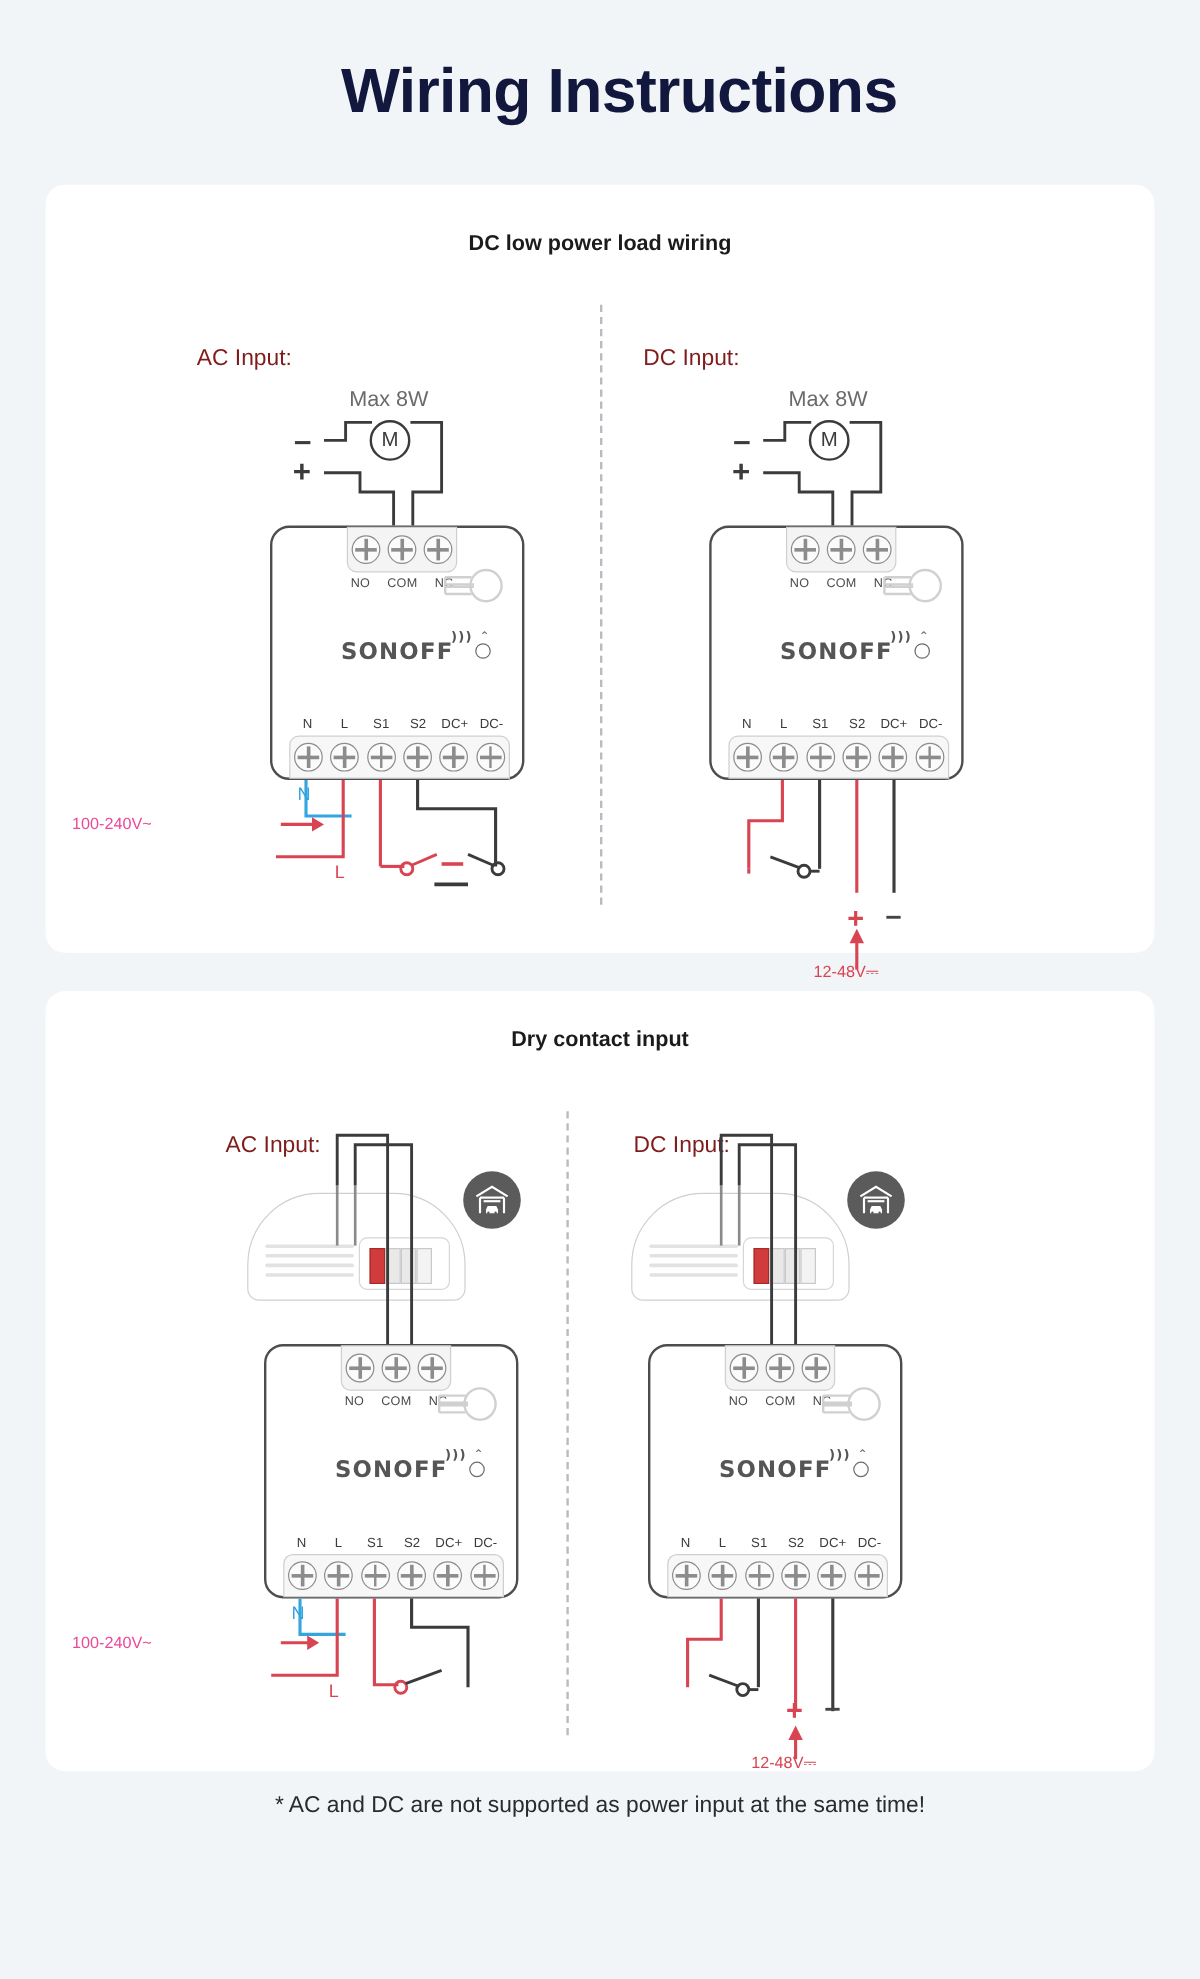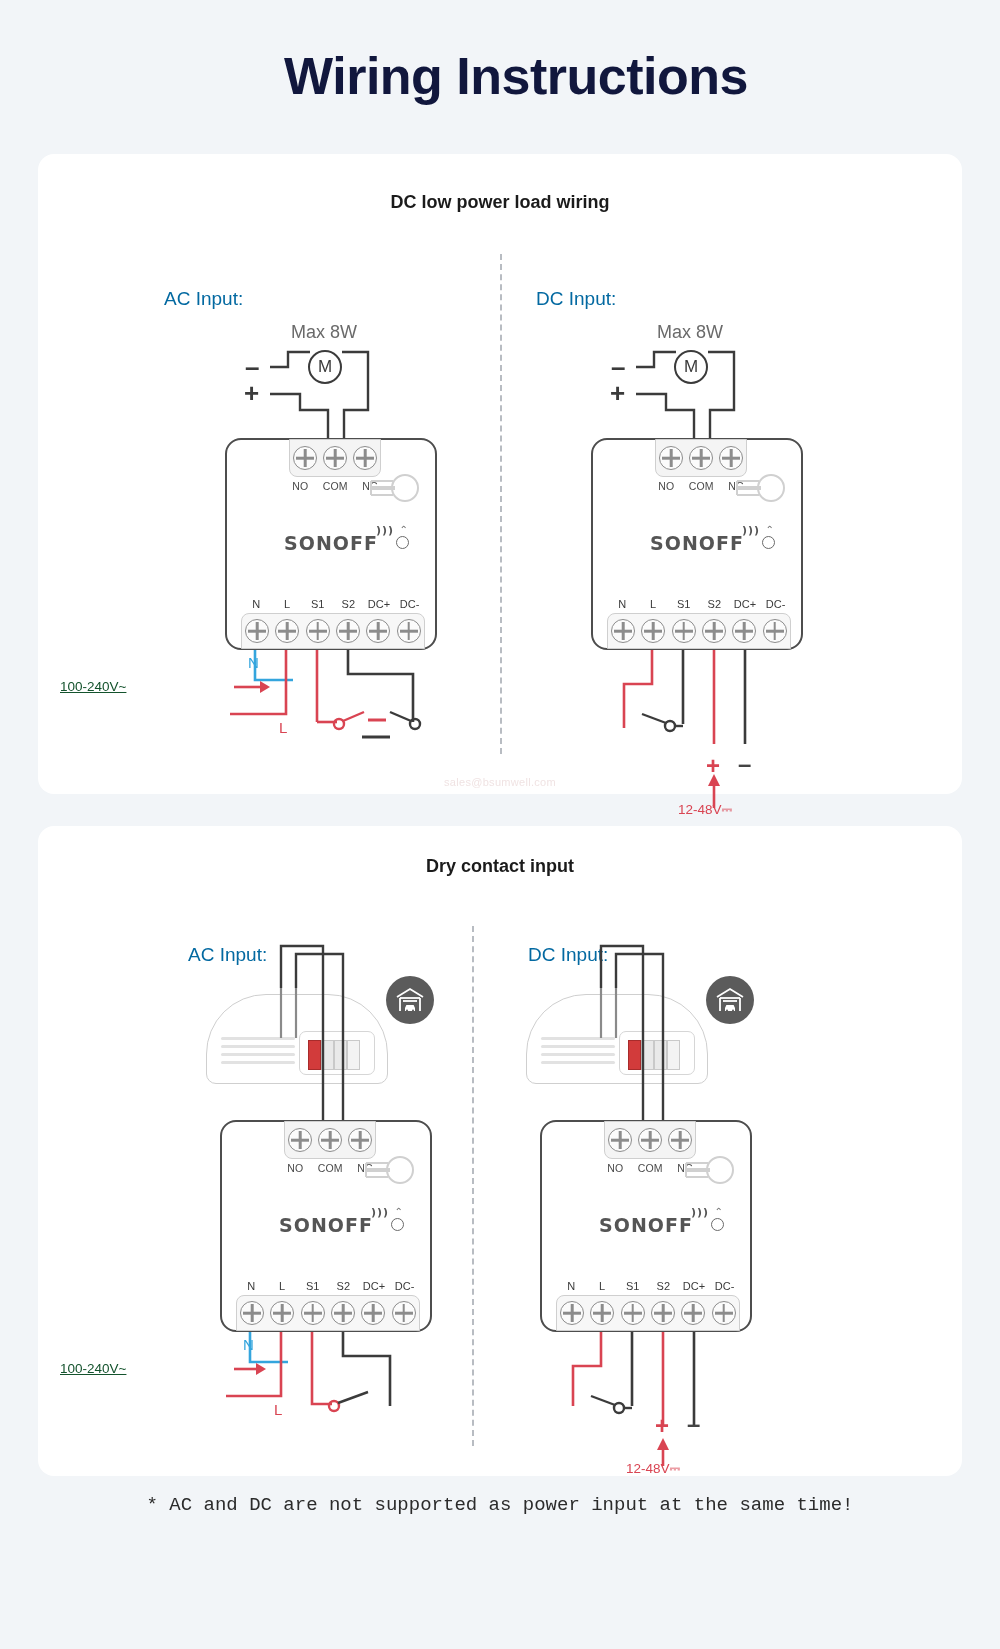--- a/index.html
+++ b/index.html
@@ -41,21 +41,21 @@
 
   .divider-v {
     position: absolute;
     border-left: 2px dashed #b8bcc2;
   }
 
   .panel { position: absolute; }
   .input-label {
     position: absolute;
     font-size: 19px;
-    color: #0369a1;
+    color: #7f1d1d;
     white-space: nowrap;
   }
   .maxw {
     position: absolute;
     font-size: 18px;
     color: #6a6a6a;
     white-space: nowrap;
   }
 
   
@@ -185,23 +185,22 @@
   .wire-svg {
     position: absolute;
     left: 0; top: 0;
     overflow: visible;
     pointer-events: none;
   }
 
   .volt-ac {
     position: absolute;
     font-size: 13.5px;
-    color: #14532d;
+    color: #ec4899;
     white-space: nowrap;
-    text-decoration: underline;
   }
   .volt-dc {
     position: absolute;
     font-size: 13.5px;
     color: #d94452;
     white-space: nowrap;
   }
   .wlabel-n {
     position: absolute;
     font-size: 15px;
@@ -297,21 +296,20 @@
     justify-content: center;
   }
 
   .footnote {
     position: absolute;
     left: 0; right: 0;
     top: 1494px;
     text-align: center;
     font-size: 19px;
     color: #2b2b2b;
-    font-family: Liberation Mono, monospace;
   }
   .watermark {
     position: absolute;
     left: 0; right: 0;
     top: 772px;
     text-align: center;
     font-size: 11px;
     color: #f0e3e3;
     letter-spacing: 0.3px;
   }
@@ -499,21 +497,20 @@
       <path d="M208,632 L214,620 L220,632 Z" fill="#d94452"></path>
     </svg>
 
     <div class="sign-plus" style="left:206px; top:600px;">+</div>
     <div class="sign-minus" style="left:238px; top:598px;">–</div>
     <div class="volt-dc" style="left:178px; top:648px;">
       <span>12-48V</span><span>⎓</span>
     </div>
   </div>
 
-  <div class="watermark" style="top:622px;">sales@bsumwell.com</div>
 </div>
 
 <div class="card" id="card-dry">
   <div class="card-title">Dry contact input</div>
 
   <div class="divider-v" style="left:434px; top:100px; height:520px;"></div>
 
   <div class="panel" style="left:0; top:0; width:434px; height:650px;">
     <div class="input-label" style="left:150px; top:118px;">AC Input:</div>
 

